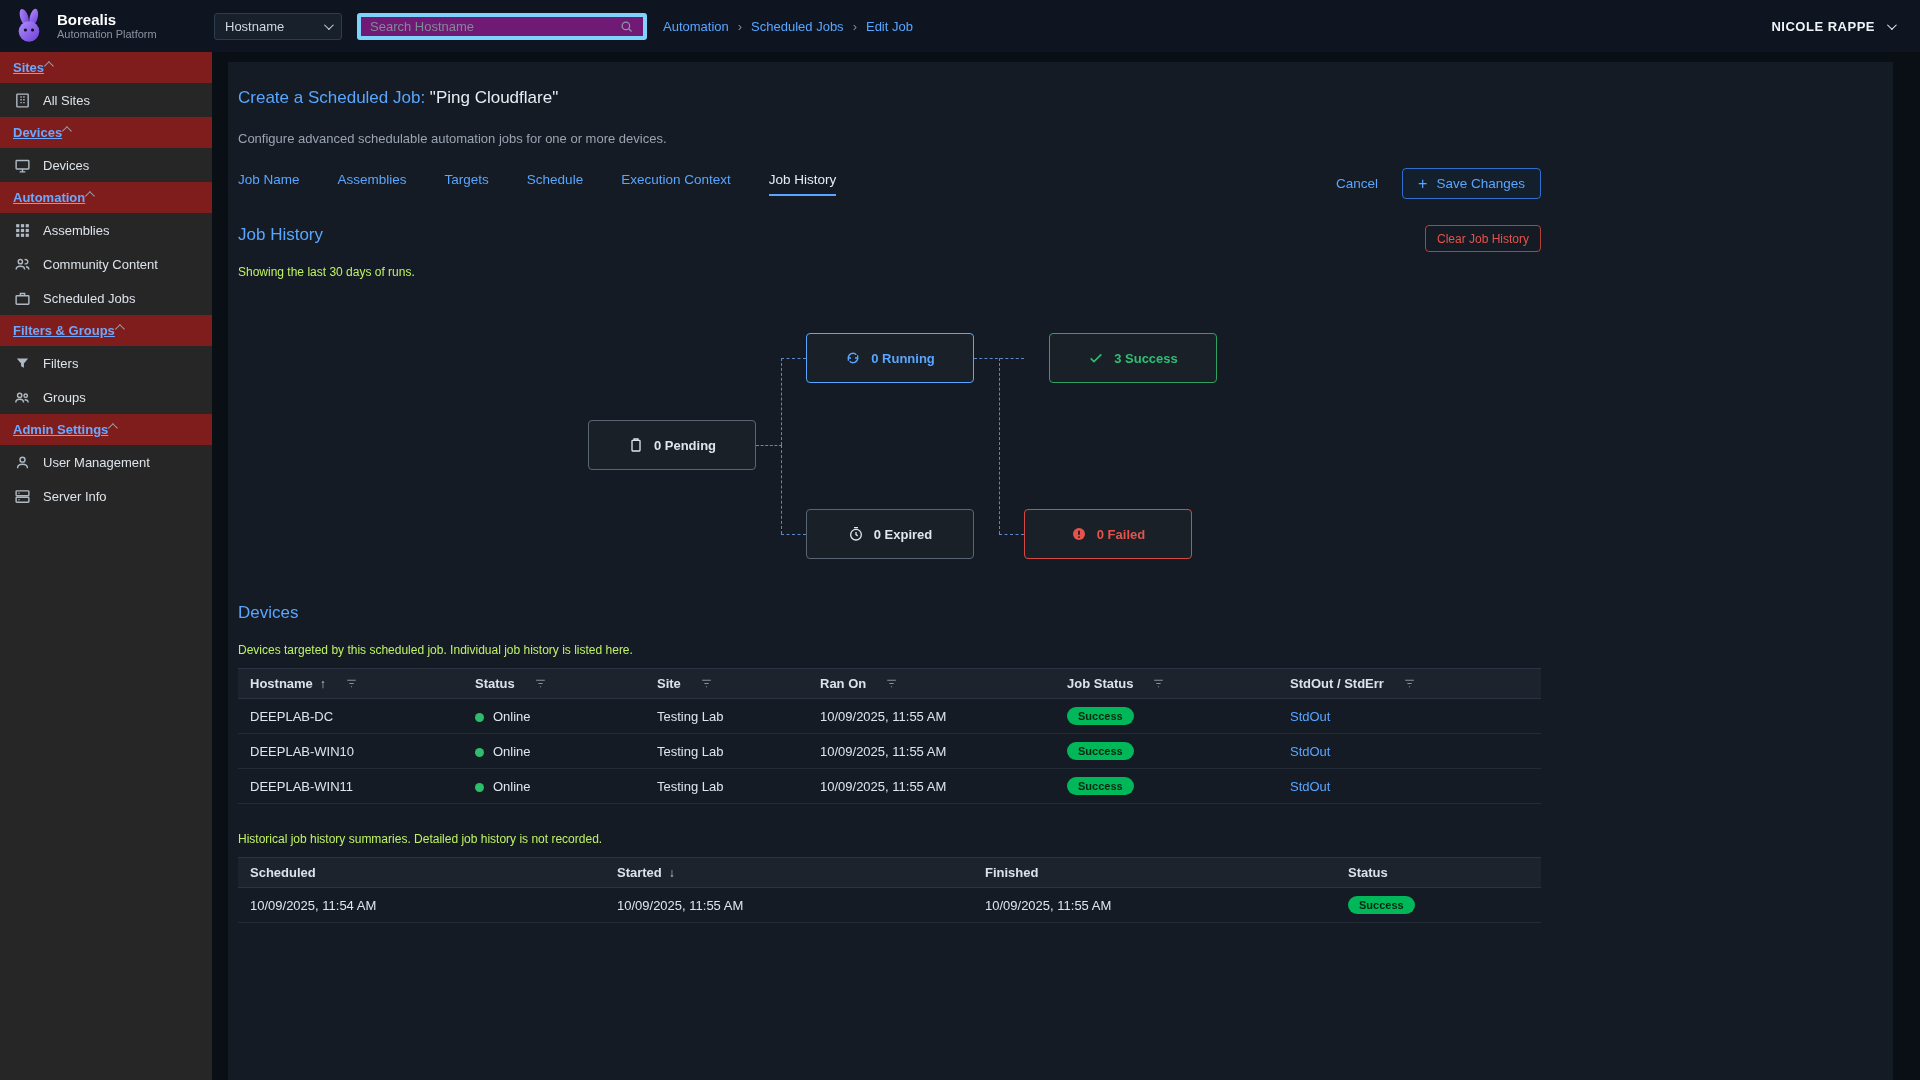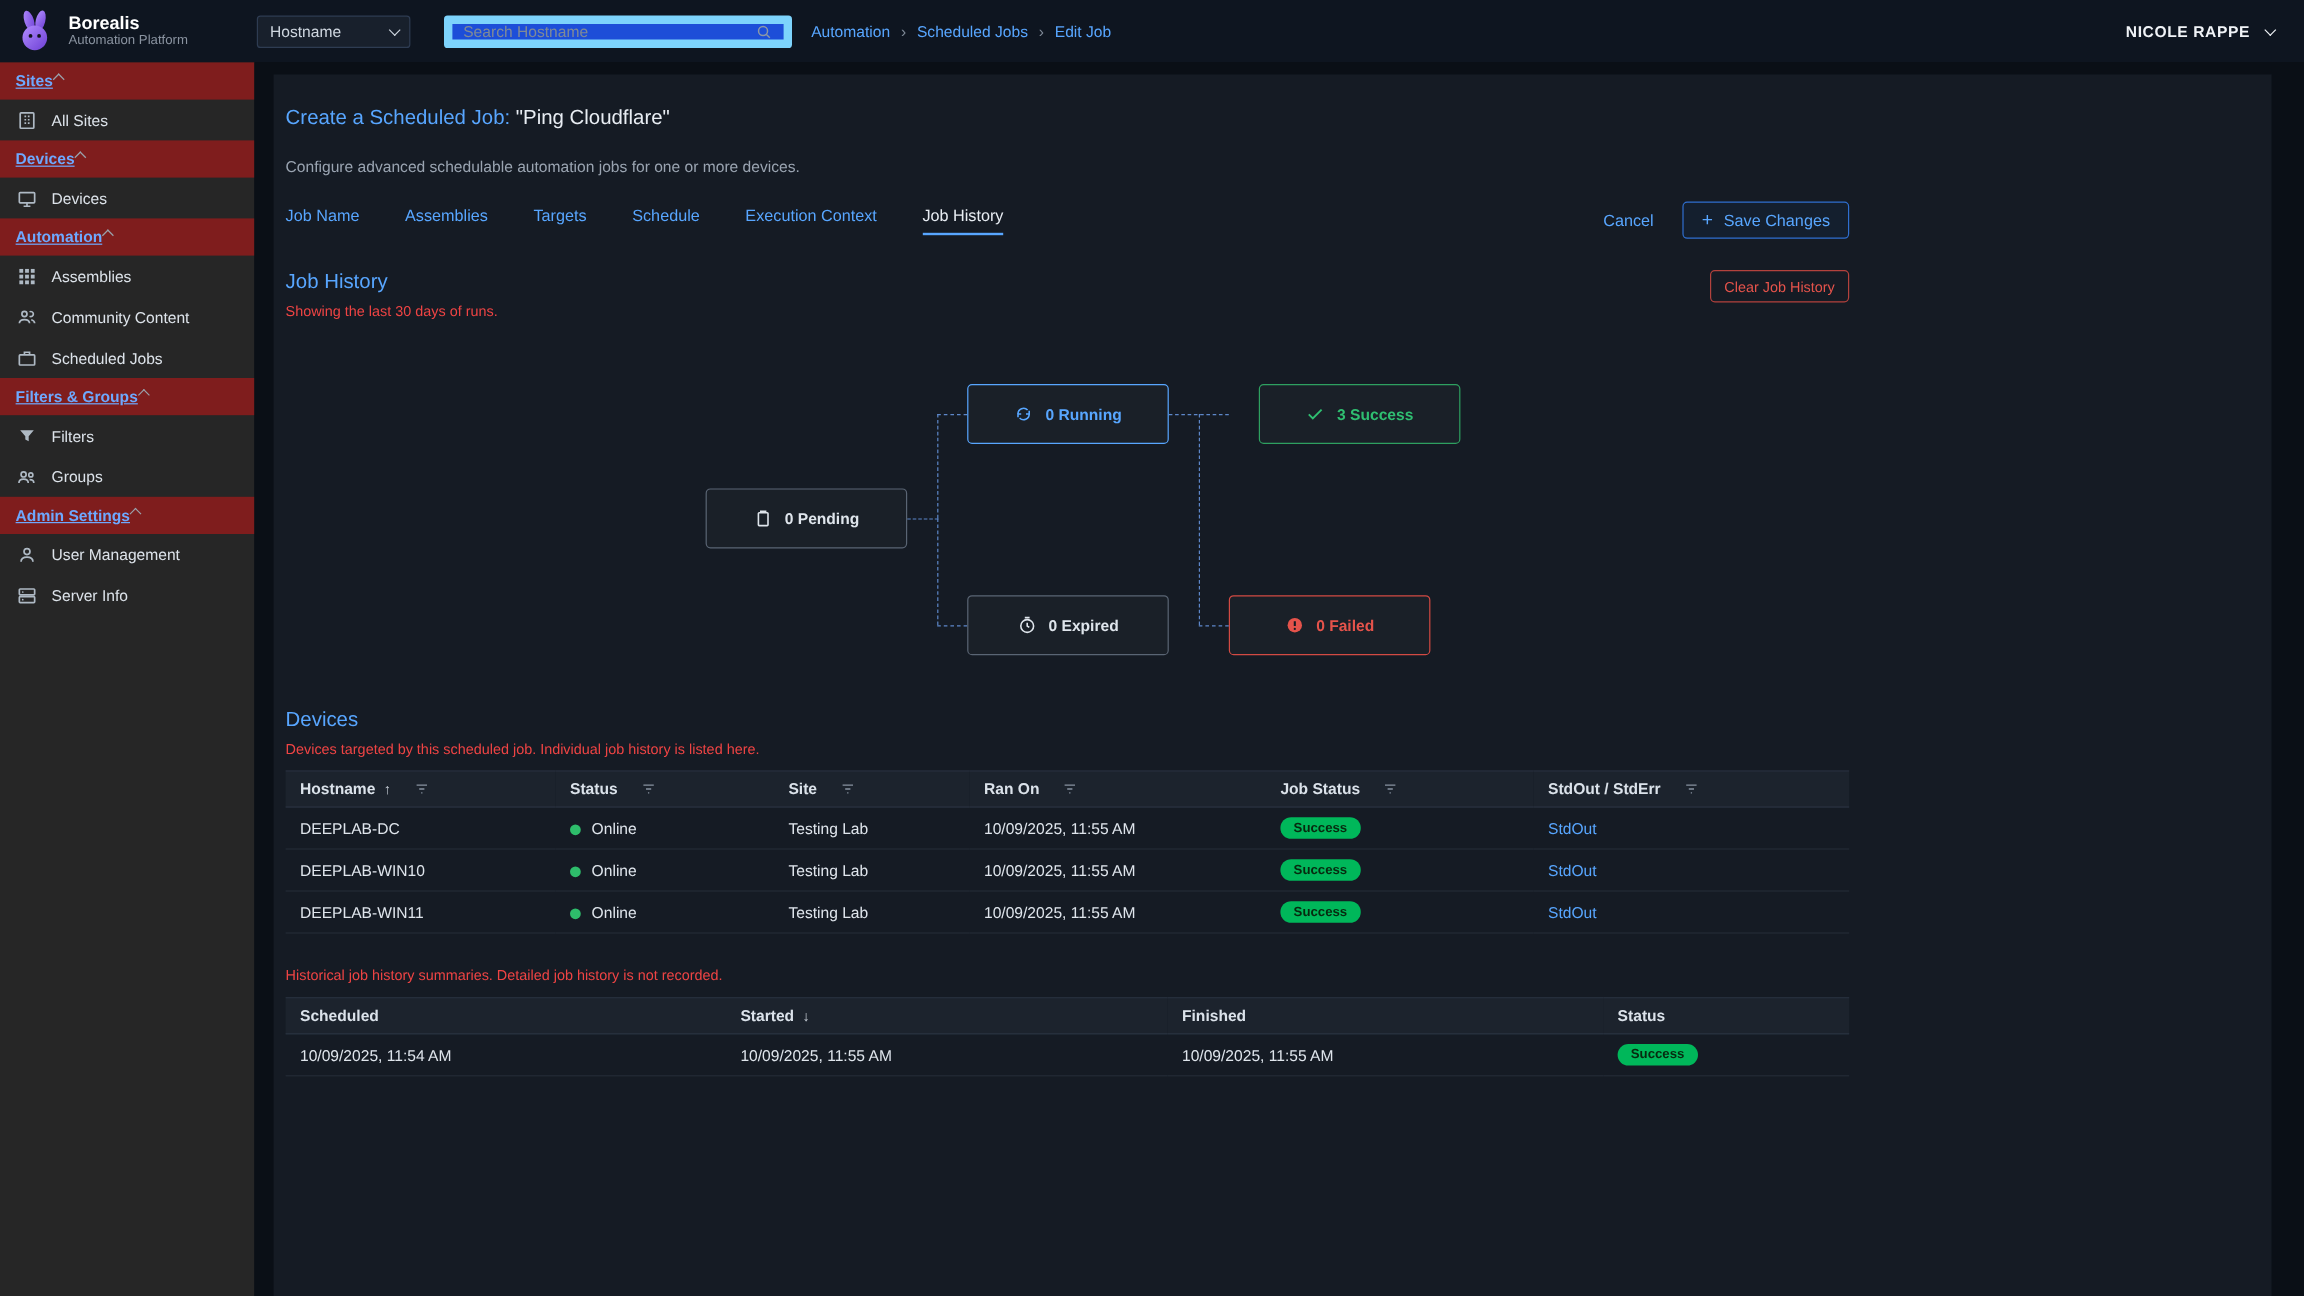--- a/index.html
+++ b/index.html
@@ -13,21 +13,21 @@
   .app { display:flex; flex-direction:column; height:100%; }
 
   
   .topbar { height:52px; background:#0e1520; display:flex; align-items:center; flex-shrink:0; }
   .logo-area { width:212px; display:flex; align-items:center; gap:9px; padding-left:10px; flex-shrink:0; }
   .logo-text { display:flex; flex-direction:column; line-height:1.15; }
   .logo-name { font-size:15px; font-weight:bold; color:#ffffff; }
   .logo-sub { font-size:11px; color:#8a93a0; }
   .tb-select { margin-left:2px; width:128px; height:27px; background:#18202c; border:1px solid #2e3c52; border-radius:3px;
     display:flex; align-items:center; justify-content:space-between; padding:0 10px; font-size:13px; color:#cfd7e0; cursor:pointer; }
-  .tb-search { margin-left:28px; width:290px; height:27px; background:#1d4ed8; border:7px solid #7dd3fc; border-radius:3px;
+  .tb-search { margin-left:15px; width:290px; height:27px; background:#701a75; border:4px solid #7dd3fc; border-radius:3px;
     display:flex; align-items:center; padding:0 9px; }
   .tb-search input { flex:1; background:transparent; border:none; outline:none; color:#cfd7e0; font-size:13px; font-family:inherit; }
   .tb-search input::placeholder { color:#7f8a97; }
   .tb-search svg { color:#8d98a6; flex-shrink:0; }
   .breadcrumb { margin-left:16px; display:flex; align-items:center; gap:9px; font-size:13px; }
   .breadcrumb a { color:#58a6ff; text-decoration:none; cursor:pointer; }
   .crumb-sep { color:#7f8a97; }
   .tb-spacer { flex:1; }
   .user-menu { display:flex; align-items:center; gap:12px; margin-right:26px; font-size:13px; font-weight:bold;
     letter-spacing:.5px; color:#f0f3f7; cursor:pointer; }
@@ -60,21 +60,21 @@
   .tab { font-size:13.5px; color:#58a6ff; padding-bottom:7px; border-bottom:2px solid transparent; cursor:pointer; }
   .tab.active { color:#e8edf3; border-bottom-color:#58a6ff; }
   .tab-actions { margin-left:auto; display:flex; align-items:center; gap:24px; }
   .cancel-link { color:#58a6ff; font-size:13.5px; cursor:pointer; }
   .save-btn { display:flex; align-items:center; gap:9px; height:31px; padding:0 15px; background:#141f2e;
     border:1px solid #2f6fd0; border-radius:4px; color:#58a6ff; font-size:13.5px; cursor:pointer; font-family:inherit; }
   .save-plus { font-size:16px; line-height:1; }
 
   .section-row { margin-top:26px; display:flex; align-items:flex-start; justify-content:space-between; }
   .section-heading { color:#58a6ff; font-size:17px; font-weight:normal; }
-  .section-desc { margin-top:7px; font-size:12px; color:#ef4444; }
+  .section-desc { margin-top:20px; font-size:12px; color:#bef264; }
   .clear-btn { height:27px; padding:0 11px; background:transparent; border:1px solid #b3423d; border-radius:4px;
     color:#e5534b; font-size:12px; cursor:pointer; font-family:inherit; }
 
   
   .flow-canvas { position:relative; height:300px; margin-top:14px; }
   .flow-node { position:absolute; width:168px; height:50px; background:#1a2028; border:1px solid #5a6574; border-radius:4px;
     display:flex; align-items:center; justify-content:center; gap:10px; font-size:13px; font-weight:bold; color:#dfe5ec; cursor:pointer; }
   .flow-node .icn { display:flex; }
   .flow-node.running { border-color:#58a6ff; color:#58a6ff; }
   .flow-node.success { border-color:#2ea060; color:#2fbf71;margin-left:25px; }

